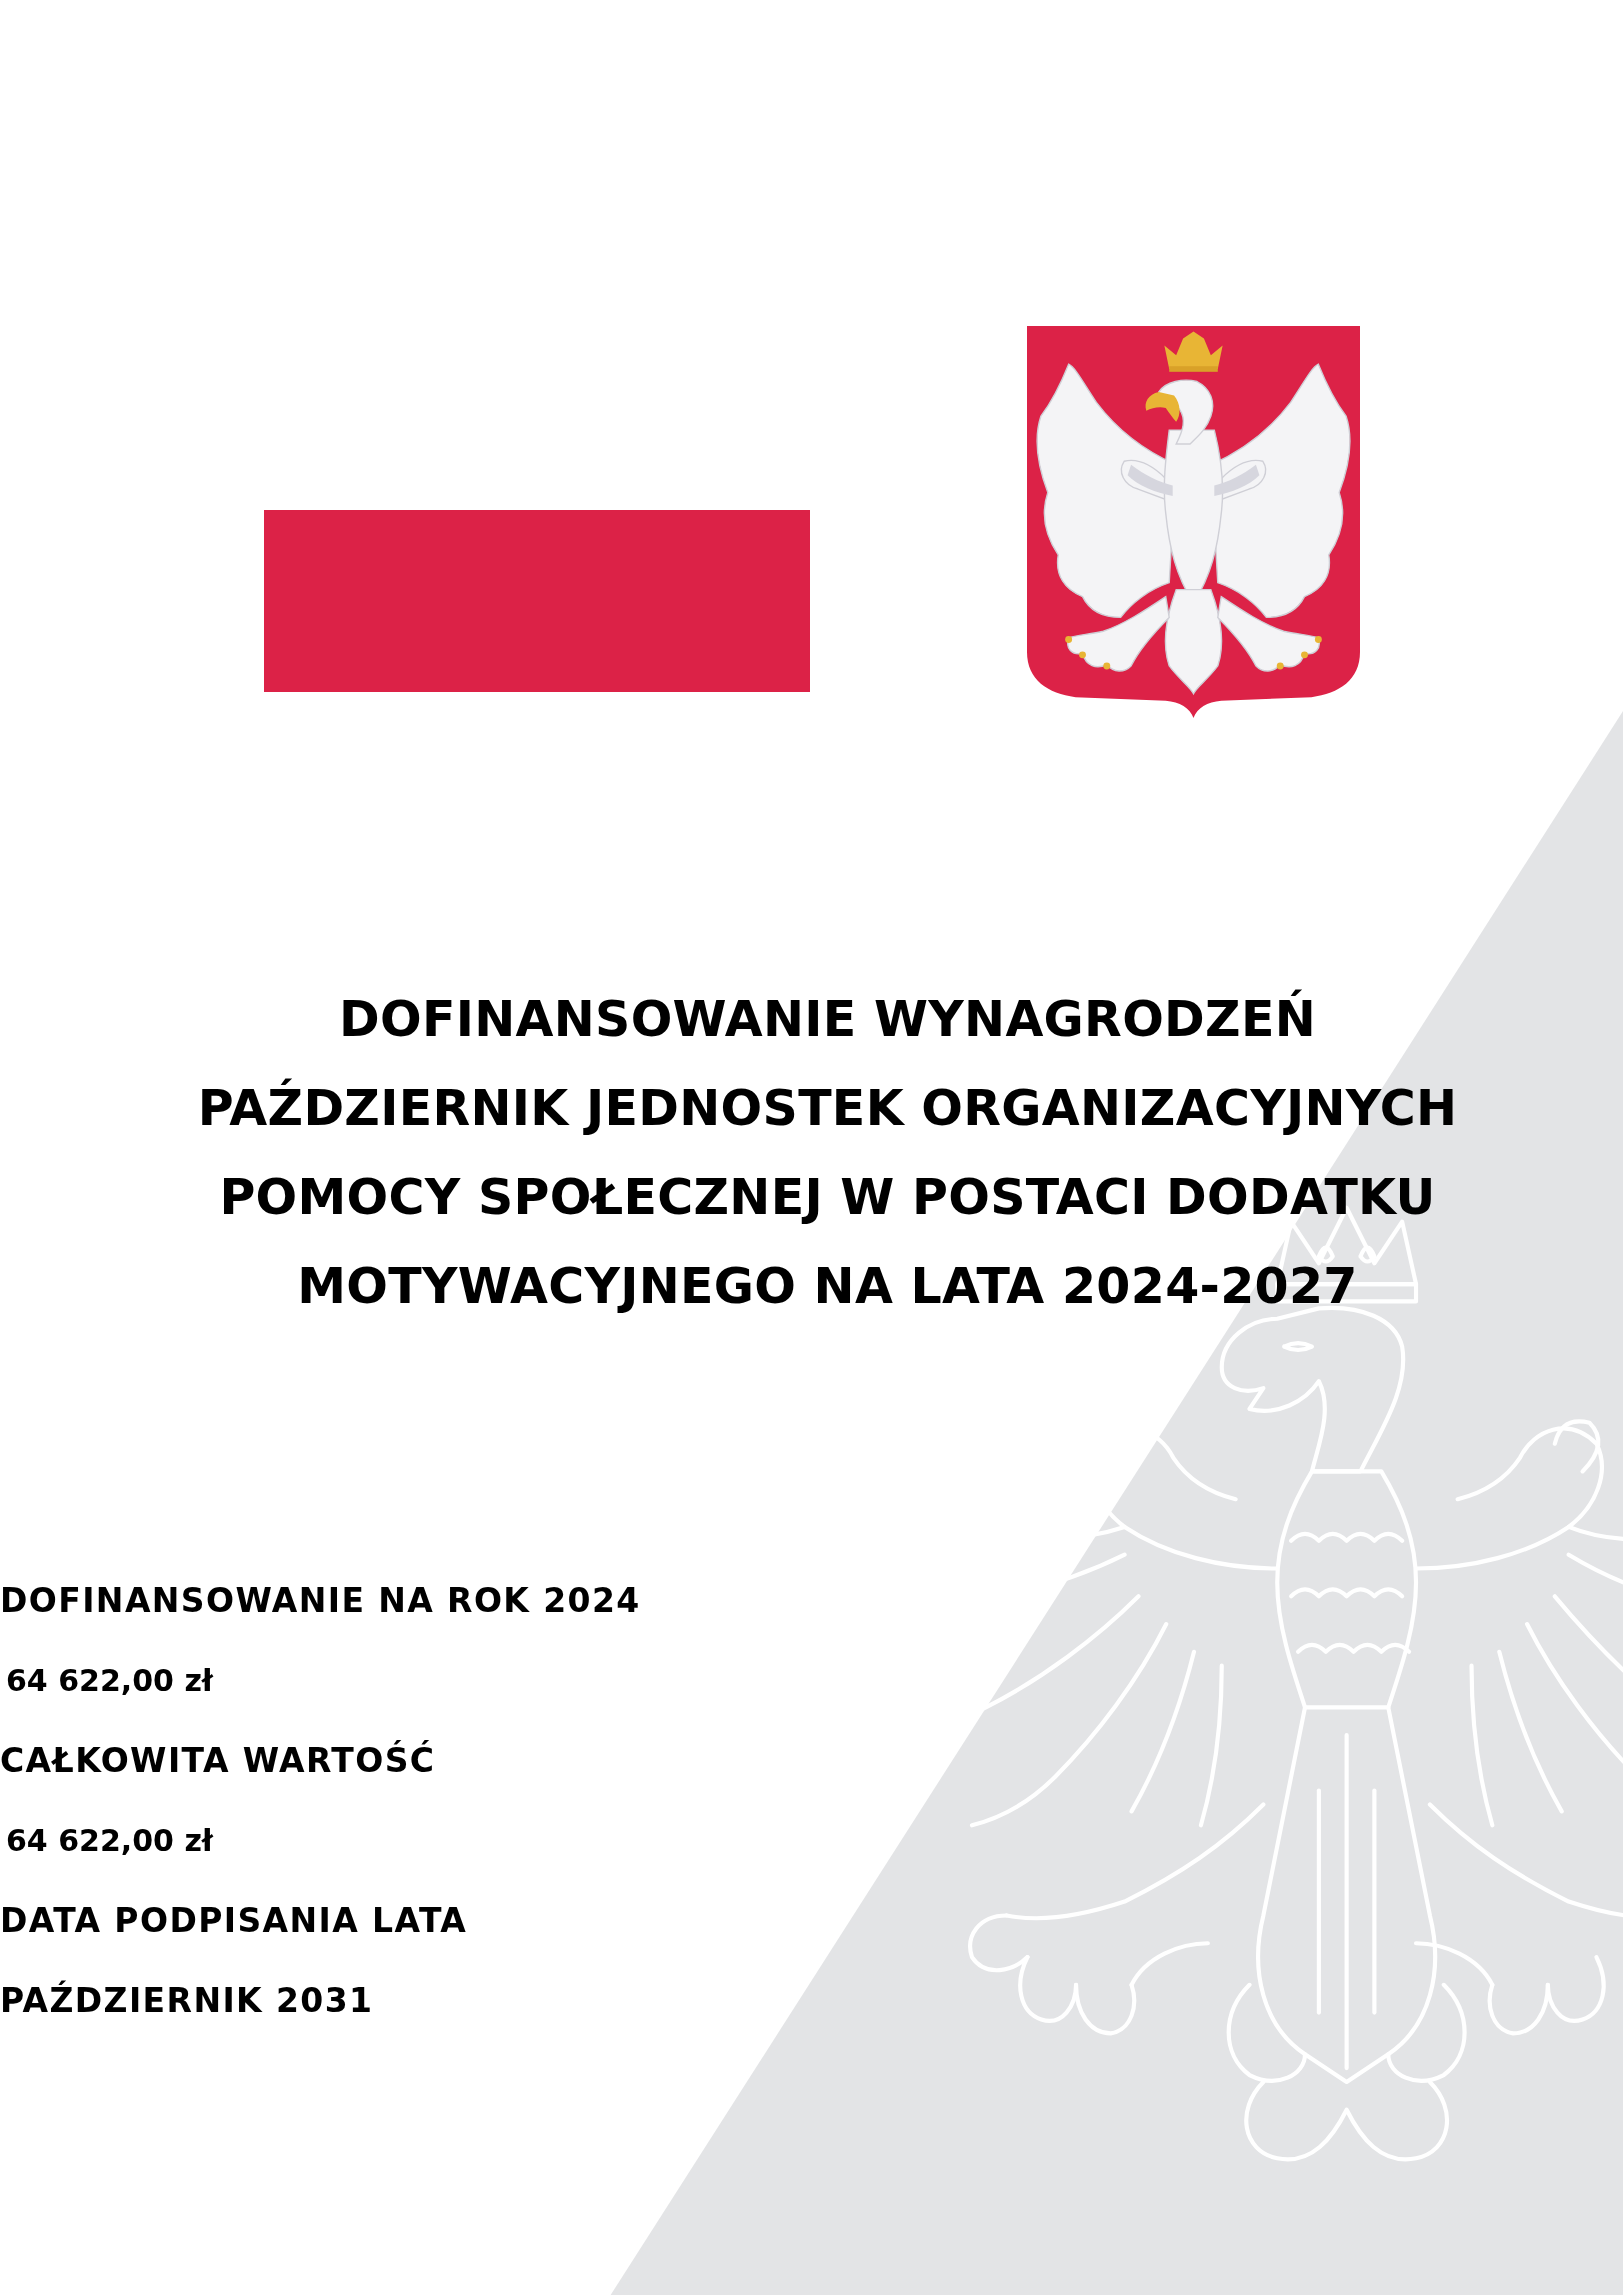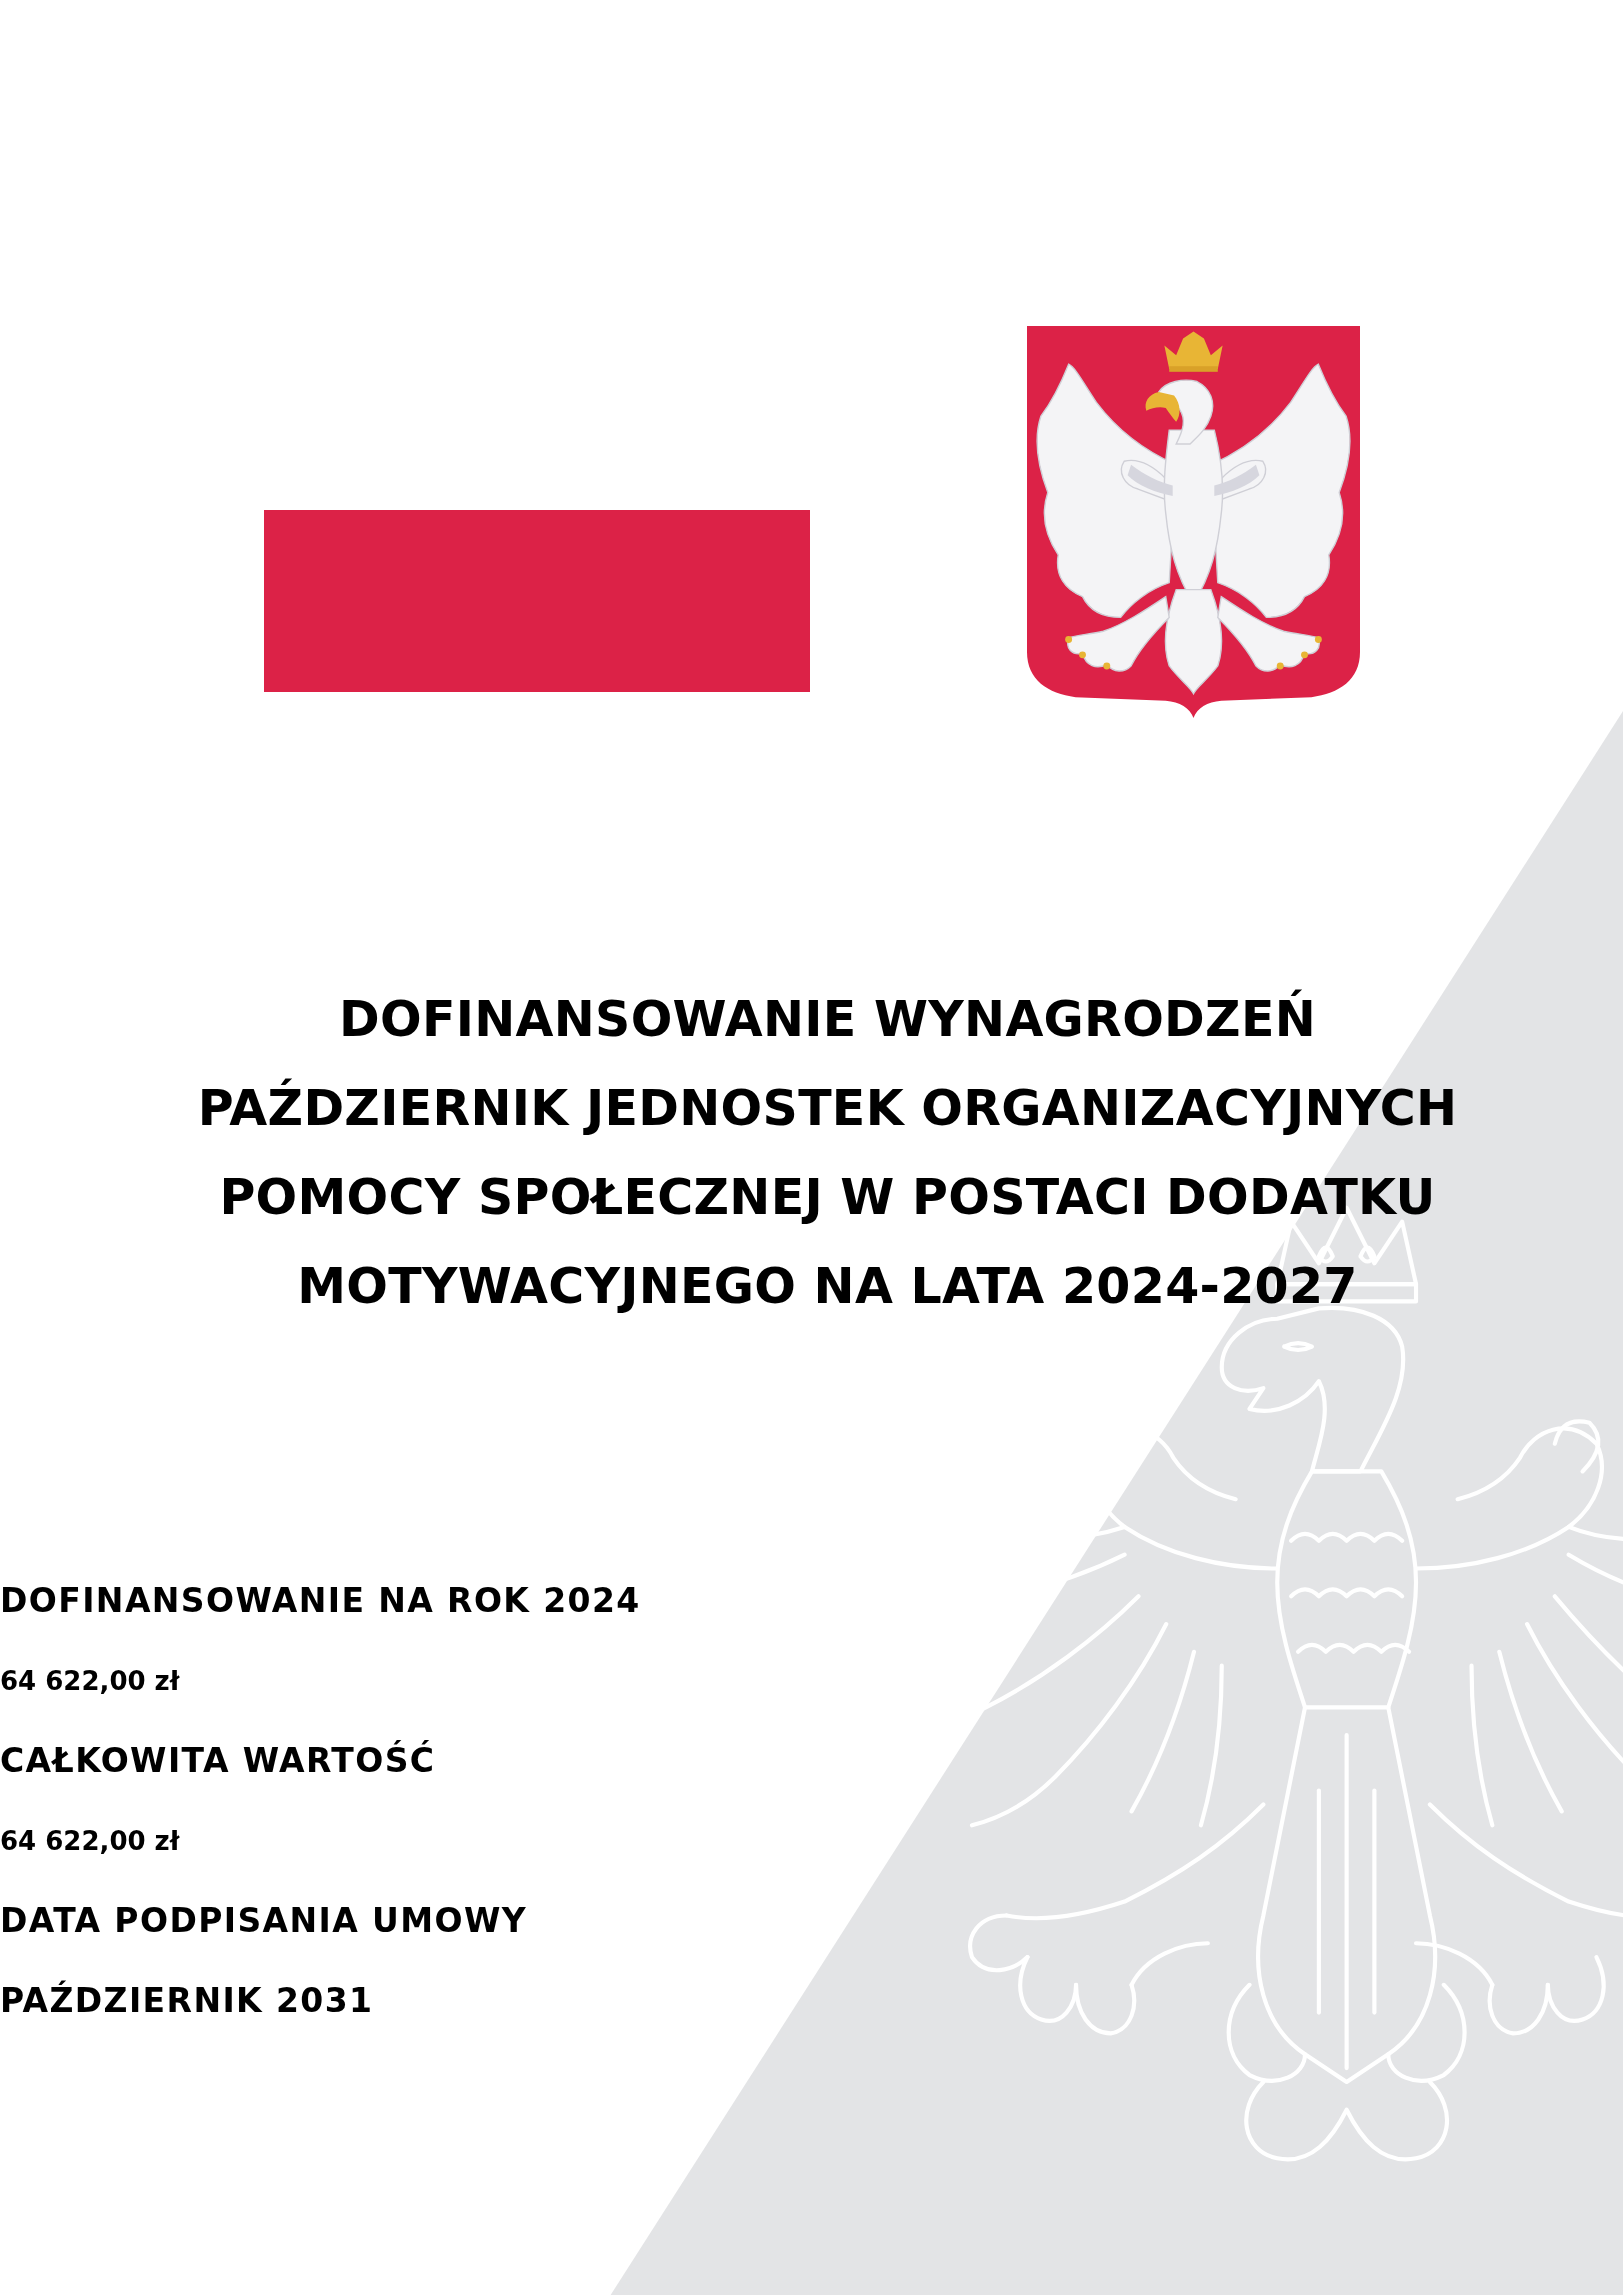--- a/index.html
+++ b/index.html
@@ -81,21 +81,22 @@
   .info .row {
     display: block;
     white-space: nowrap;
     font-size: 33px;
     height: 80px;
     line-height: 80px;
     letter-spacing: 1.4px;
   }
   .info .row.value {
     letter-spacing: 0px;
-    font-size: 26px;
+    font-size: 30px;
+    padding-left: 6px;
   }
 </style>
 </head>
 <body>
 
 <div class="page">
 
   <svg class="gray-triangle" viewBox="0 0 2339 3308" preserveAspectRatio="none">
     <polygon points="2339,1025 2339,3308 880,3308" fill="#E3E4E6"></polygon>
   </svg>
@@ -208,18 +209,18 @@
     <span class="line">PAŹDZIERNIK JEDNOSTEK ORGANIZACYJNYCH</span>
     <span class="line">POMOCY SPOŁECZNEJ W POSTACI DODATKU</span>
     <span class="line">MOTYWACYJNEGO NA LATA 2024-2027</span>
   </div>
 
   <div class="info">
     <span class="row">DOFINANSOWANIE NA ROK 2024</span>
     <span class="row value">64 622,00 zł</span>
     <span class="row">CAŁKOWITA WARTOŚĆ</span>
     <span class="row value">64 622,00 zł</span>
-    <span class="row">DATA PODPISANIA UMOWY</span>
+    <span class="row">DATA PODPISANIA LATA</span>
     <span class="row">PAŹDZIERNIK 2031</span>
   </div>
 
 </div>
 
 
 </body></html>

